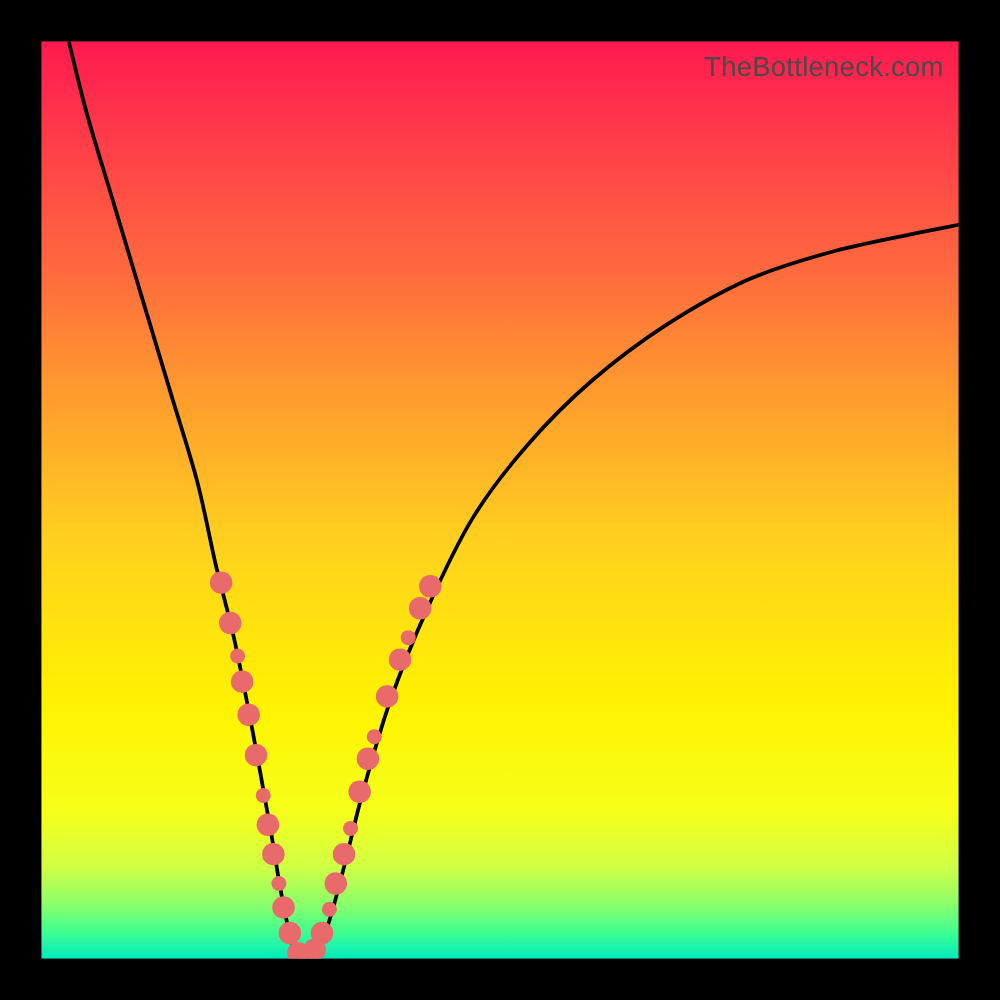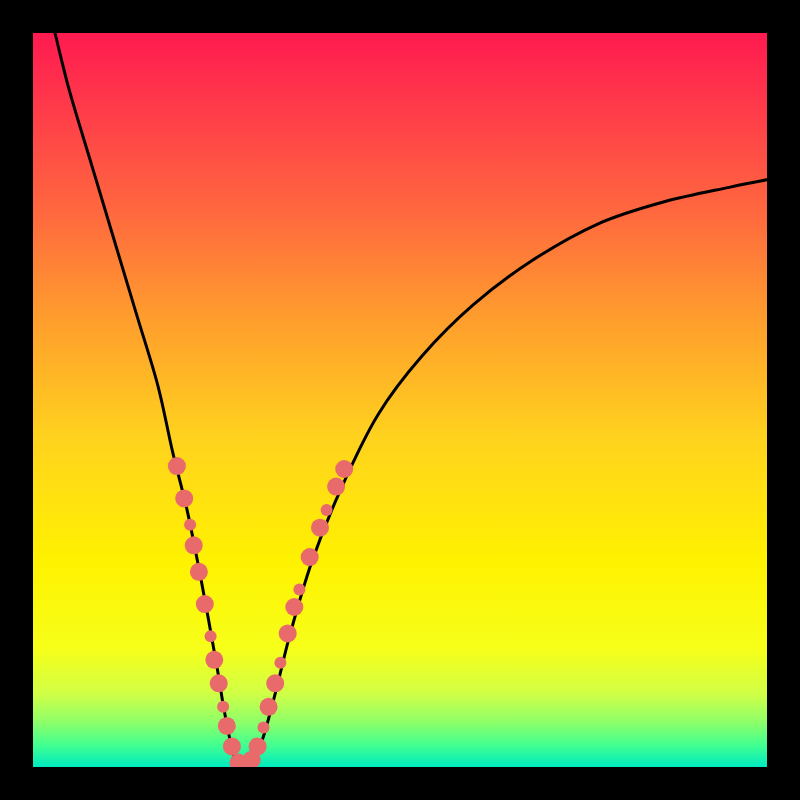--- a/index.html
+++ b/index.html
@@ -89,14 +89,15 @@
           <circle cx="254.7" cy="600.4" r="9" fill="#e86a6a"></circle>
           <circle cx="261.3" cy="574.0" r="9" fill="#e86a6a"></circle>
           <circle cx="266.4" cy="556.4" r="6" fill="#e86a6a"></circle>
           <circle cx="276.7" cy="524.1" r="9" fill="#e86a6a"></circle>
           <circle cx="287.0" cy="494.7" r="9" fill="#e86a6a"></circle>
           <circle cx="293.6" cy="477.1" r="6" fill="#e86a6a"></circle>
           <circle cx="303.1" cy="453.6" r="9" fill="#e86a6a"></circle>
           <circle cx="311.2" cy="436.0" r="9" fill="#e86a6a"></circle>
         </g>
     </svg>
+    <div class="watermark">TheBottleneck.com</div>
   </div>
 </div>
 
 </body></html>

